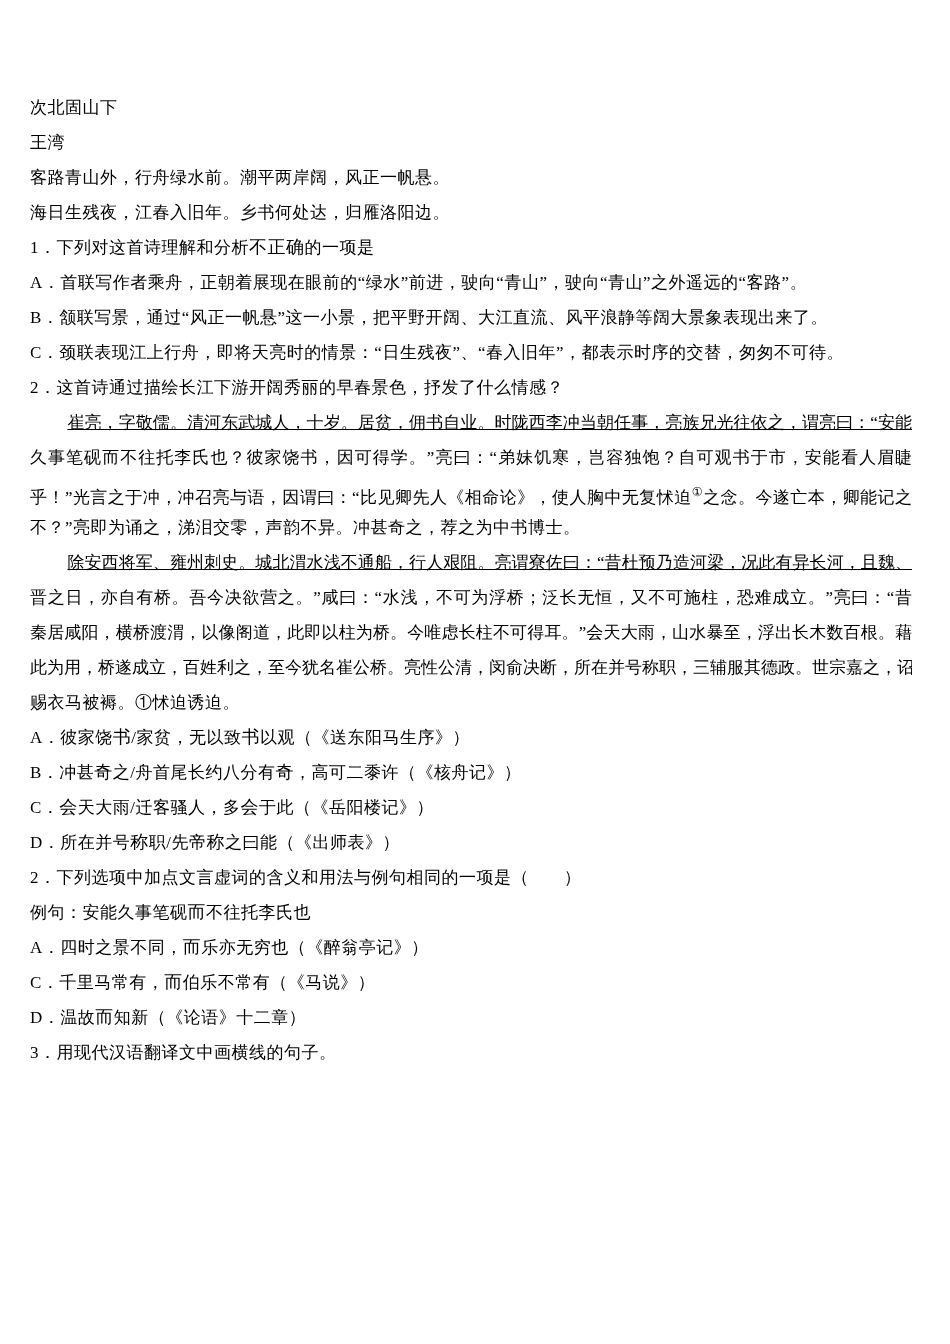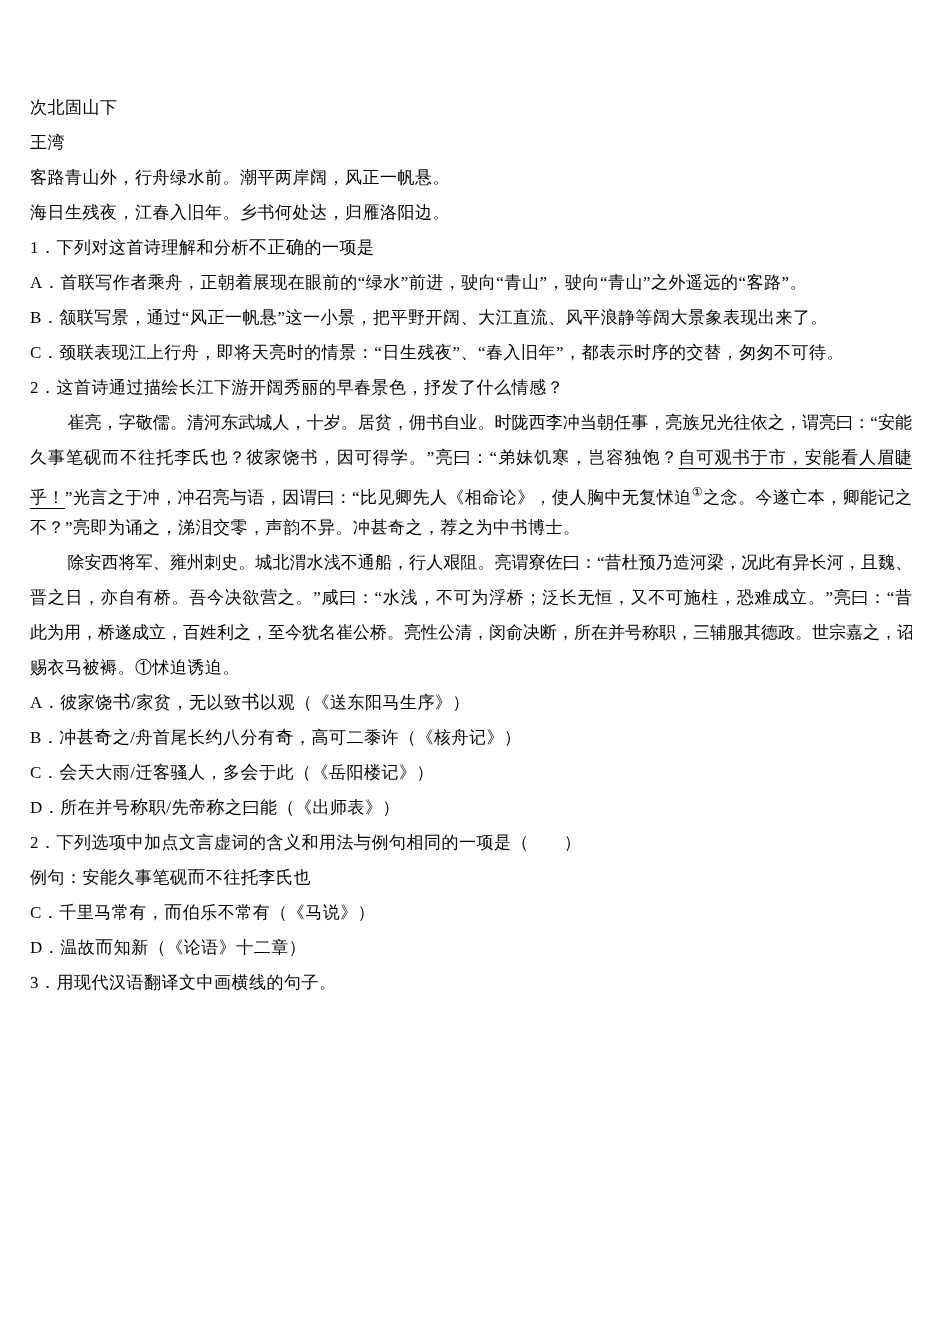--- a/index.html
+++ b/index.html
@@ -24,28 +24,27 @@
     overflow: hidden;
     text-align: left;
   }
   
   .fill {
     letter-spacing: 0;
     text-align: justify;
     text-align-last: justify;
     text-justify: inter-character;
   }
-  .indent { text-indent: 2.2em; }
+  .indent { text-indent: 2.2em; text-decoration: underline; }
   
   .emph {
     font-family: Liberation Mono, monospace;
     font-size: 1.06em;
   }
   .ul {
-    text-decoration: underline;
     text-underline-offset: 5px;
   }
   .sup {
     font-size: 0.72em;
     vertical-align: super;
     letter-spacing: 0;
   }
 </style>
 </head>
 <body>
@@ -64,29 +63,31 @@
     <div class="line">2．这首诗通过描绘长江下游开阔秀丽的早春景色，抒发了什么情感？</div>
 
 
     <div class="line fill indent"><span>崔亮，字敬儒。清河东武城人，十岁。居贫，佣书自业。时陇西李冲当朝任事，亮族兄光往依之，谓亮曰：“安能</span></div>
     <div class="line fill"><span>久事笔砚而不往托李氏也？彼家饶书，因可得学。”亮曰：“弟妹饥寒，岂容独饱？</span><span class="ul">自可观书于市，安能看人眉睫</span></div>
     <div class="line fill"><span class="ul">乎！</span><span>”光言之于冲，冲召亮与语，因谓曰：“比见卿先人《相命论》，使人胸中无复怵迫</span><span class="sup">①</span><span>之念。今遂亡本，卿能记之</span></div>
     <div class="line"><span>不？”亮即为诵之，涕泪交零，声韵不异。冲甚奇之，荐之为中书博士。</span></div>
 
     <div class="line fill indent">除安西将军、雍州刺史。城北渭水浅不通船，行人艰阻。亮谓寮佐曰：“昔杜预乃造河梁，况此有异长河，且魏、</div>
     <div class="line fill">晋之日，亦自有桥。吾今决欲营之。”咸曰：“水浅，不可为浮桥；泛长无恒，又不可施柱，恐难成立。”亮曰：“昔</div>
+    <div class="line fill">秦居咸阳，横桥渡渭，以像阁道，此即以柱为桥。今唯虑长柱不可得耳。”会天大雨，山水暴至，浮出长木数百根。藉</div>
     <div class="line fill">此为用，桥遂成立，百姓利之，至今犹名崔公桥。亮性公清，闵俞决断，所在并号称职，三辅服其德政。世宗嘉之，诏</div>
     <div class="line">赐衣马被褥。①怵迫诱迫。</div>
 
     <div class="line"><span>A．彼家饶</span><span class="emph">书</span><span>/家贫，无以致</span><span class="emph">书</span><span>以观（《送东阳马生序》）</span></div>
     <div class="line"><span>B．冲甚</span><span class="emph">奇</span><span>之/舟首尾长约八分有</span><span class="emph">奇</span><span>，高可二黍许（《核舟记》）</span></div>
     <div class="line"><span>C．</span><span class="emph">会</span><span>天大雨/迁客骚人，多</span><span class="emph">会</span><span>于此（《岳阳楼记》）</span></div>
     <div class="line"><span>D．所在并号</span><span class="emph">称</span><span>职/先帝</span><span class="emph">称</span><span>之曰能（《出师表》）</span></div>
 
     <div class="line">2．下列选项中加点文言虚词的含义和用法与例句相同的一项是（　　）</div>
     <div class="line"><span>例句：安能久事笔砚</span><span class="emph">而</span><span>不往托李氏也</span></div>
+    <div class="line"><span>A．四时之景不同，</span><span class="emph">而</span><span>乐亦无穷也（《醉翁亭记》）</span></div>
     <div class="line"><span>C．千里马常有，</span><span class="emph">而</span><span>伯乐不常有（《马说》）</span></div>
     <div class="line"><span>D．温故</span><span class="emph">而</span><span>知新（《论语》十二章）</span></div>
 
     <div class="line">3．用现代汉语翻译文中画横线的句子。</div>
 
   </div>
 </div>
 
 </body></html>

